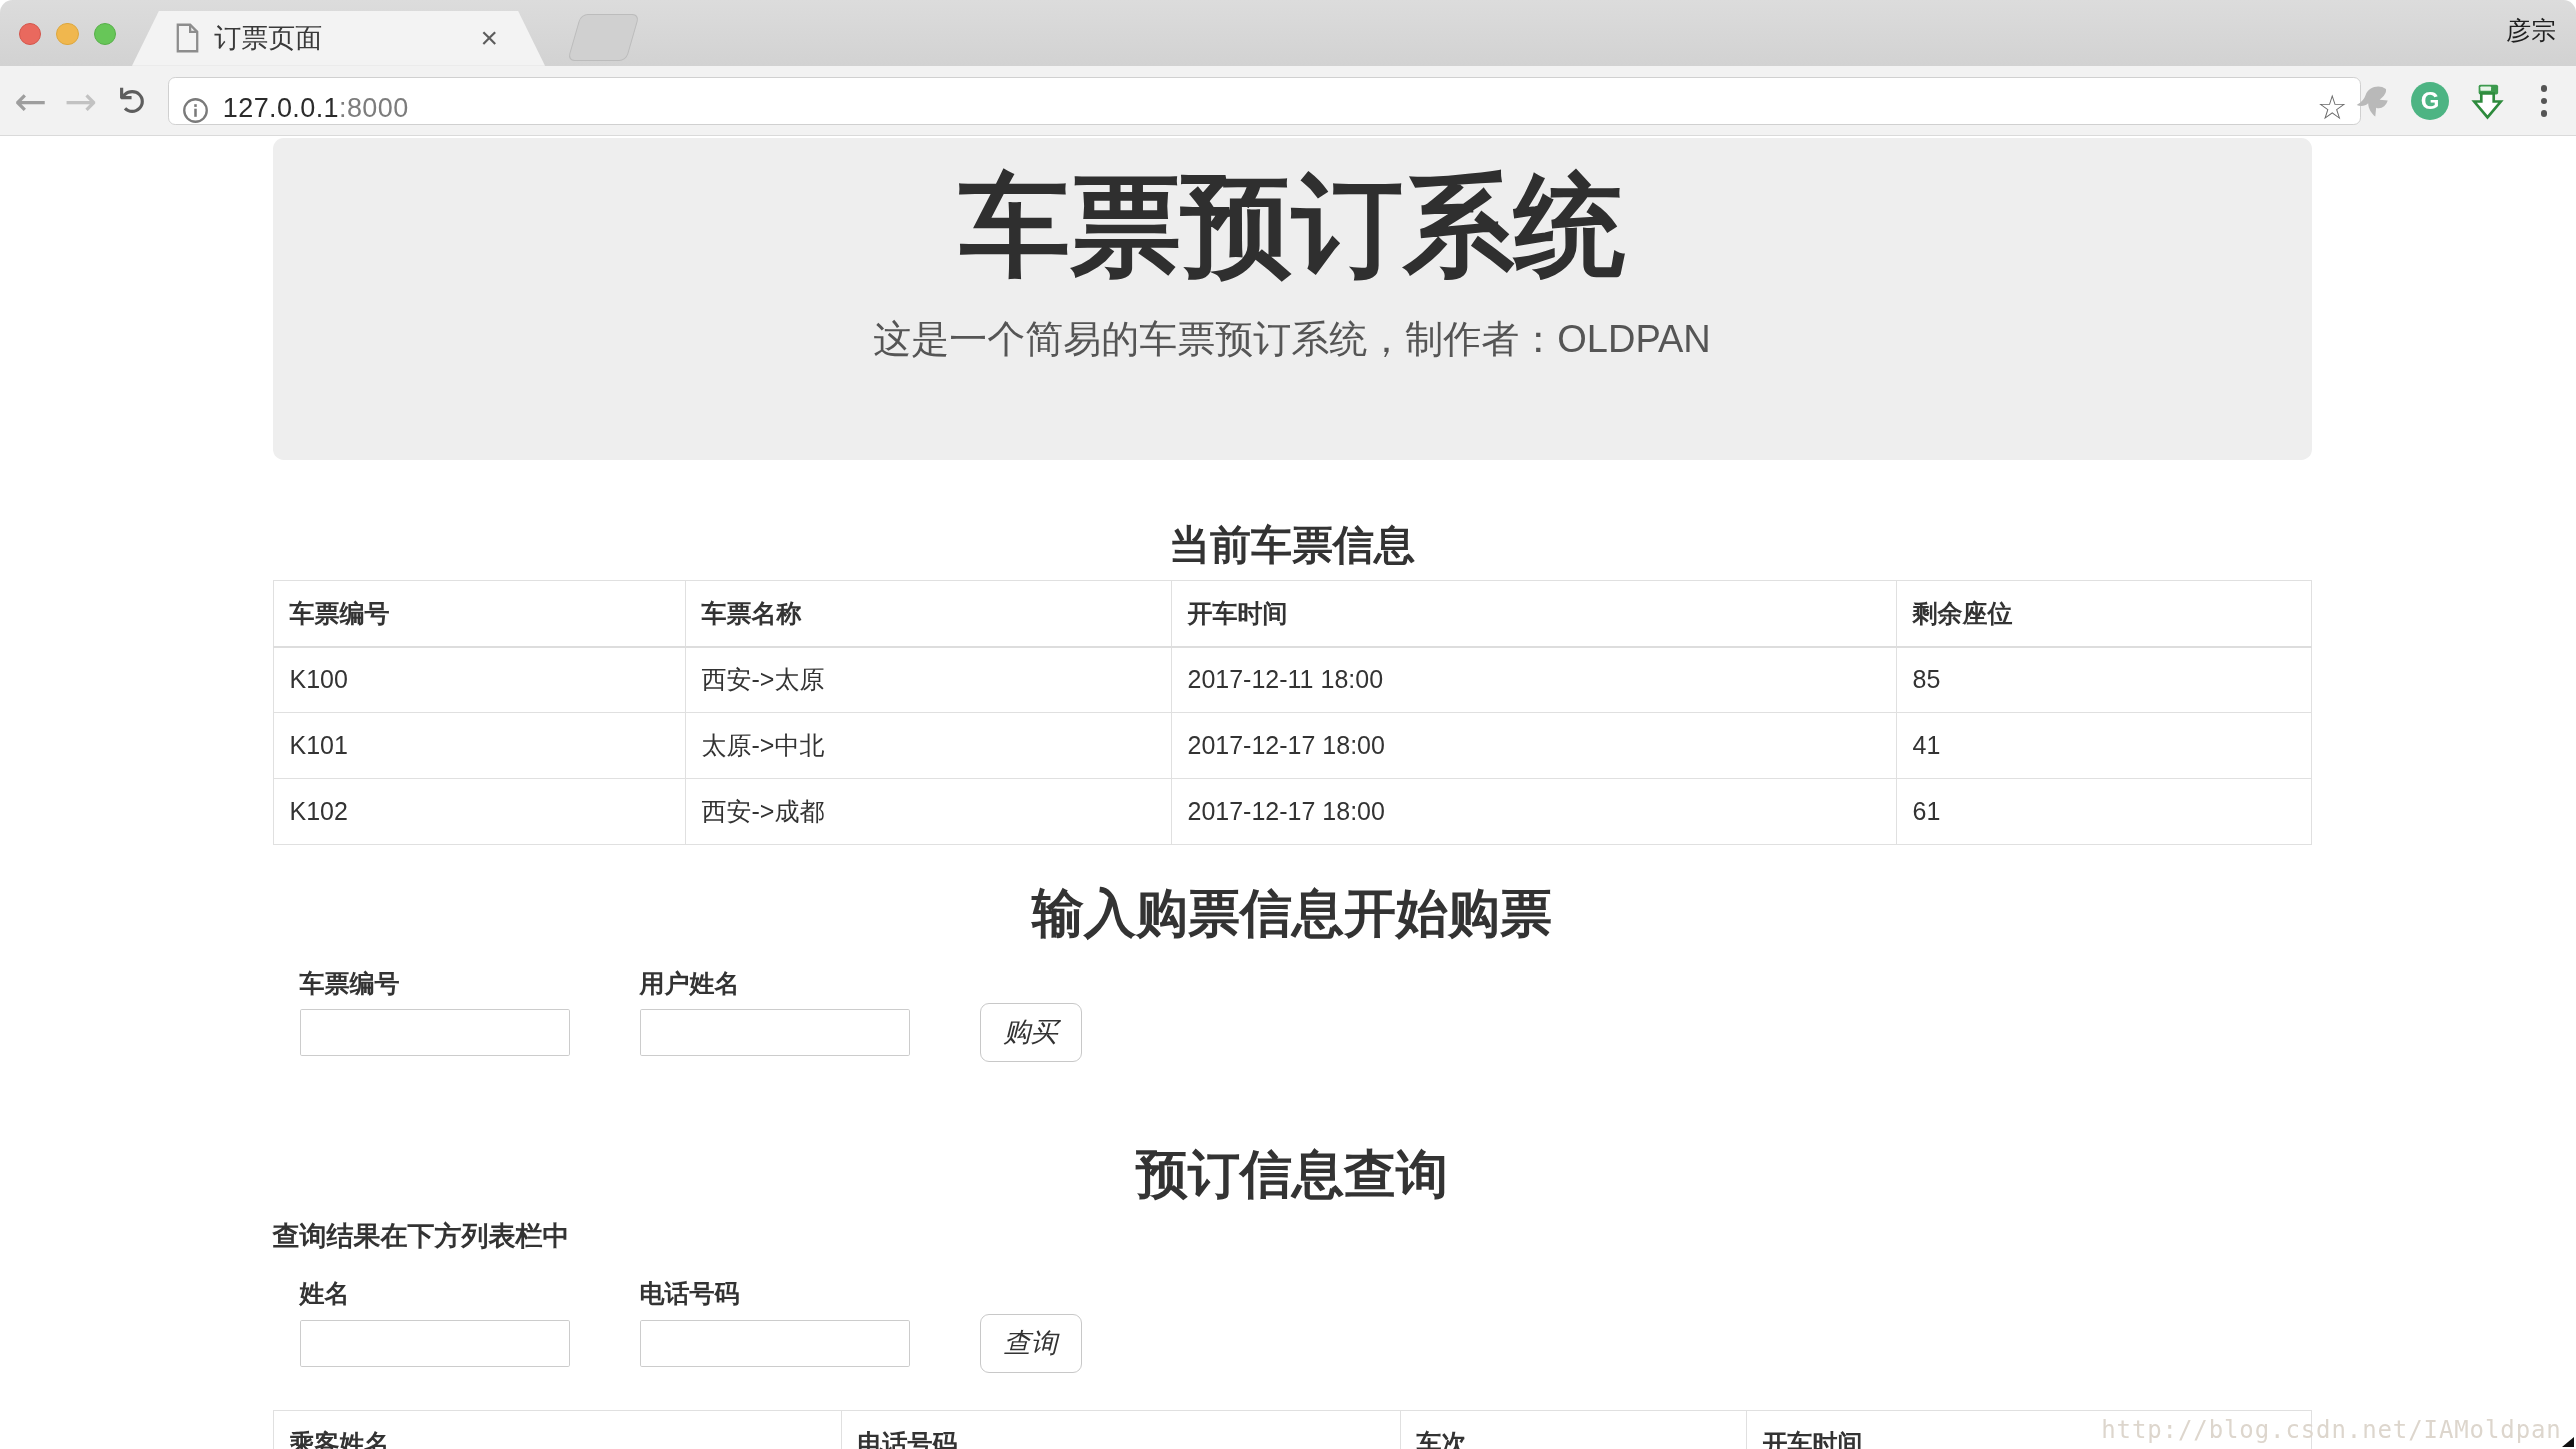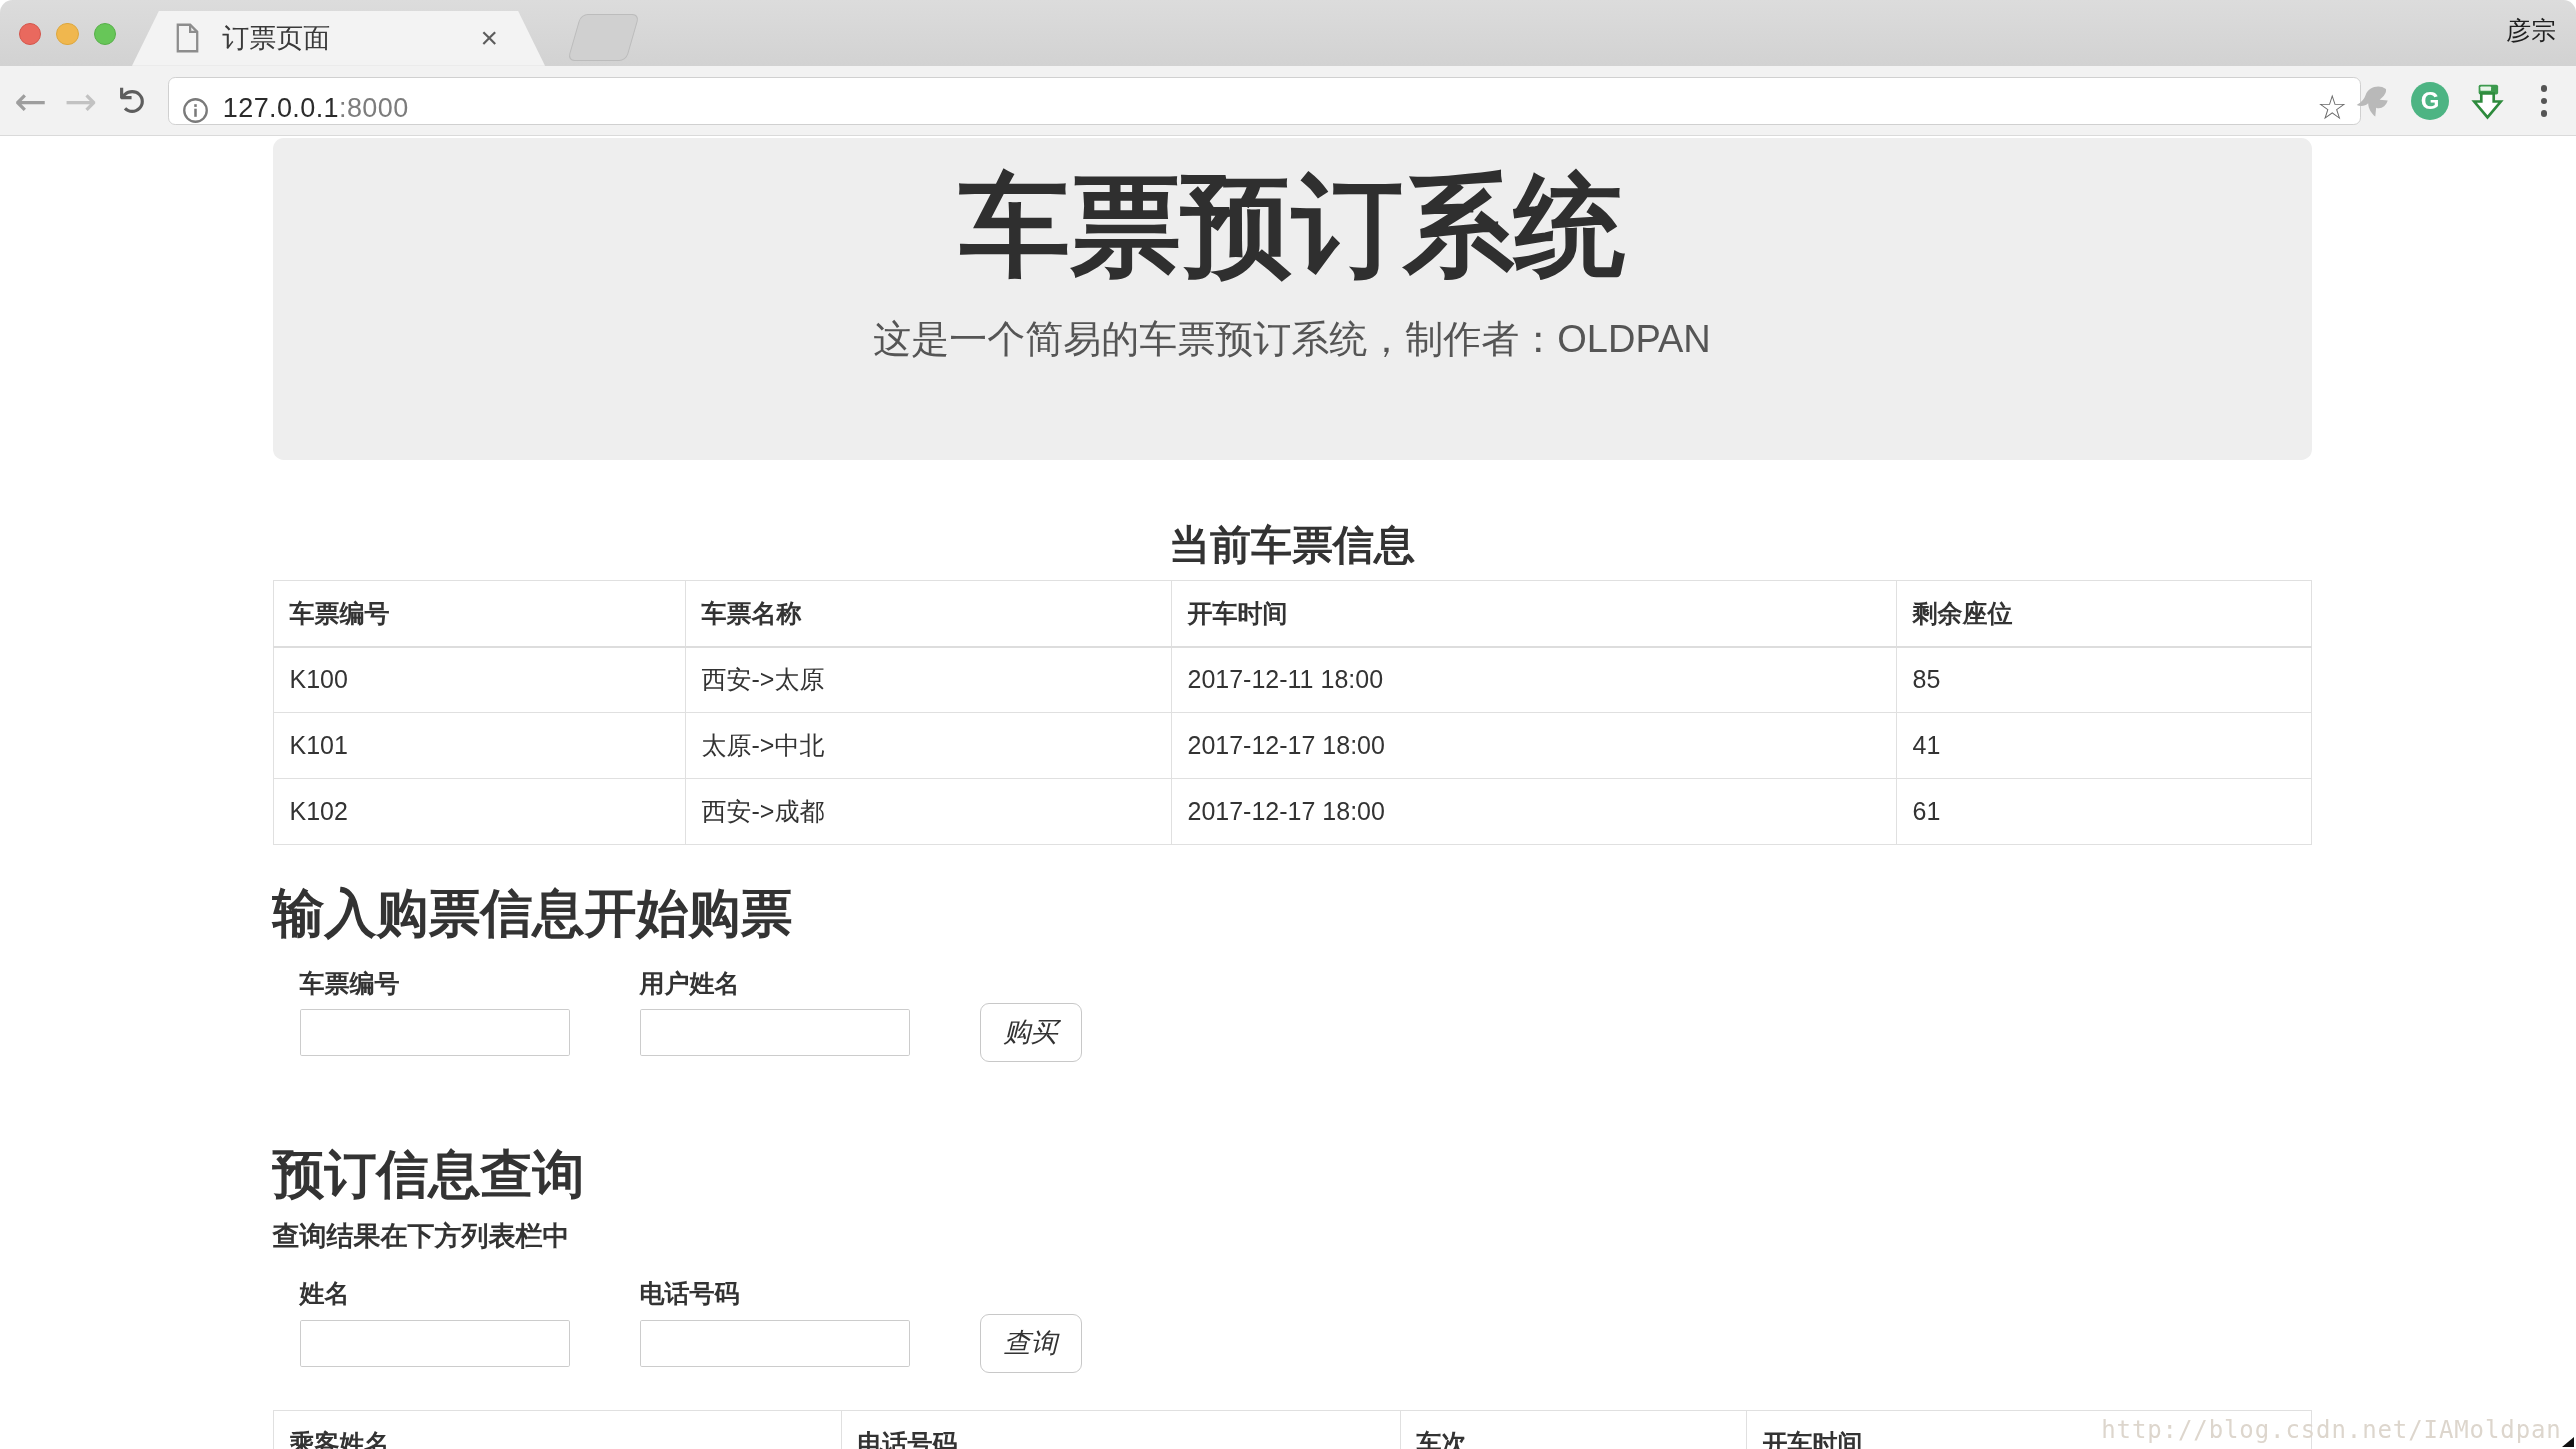--- a/index.html
+++ b/index.html
@@ -17,21 +17,21 @@
   .lights { position:absolute; left:19px; top:23px; display:flex; gap:15px; }
   .light { width:22.4px; height:22.4px; border-radius:50%; }
   .light.red    { background:#e9695e; border:0.9px solid #d4564c; }
   .light.yellow { background:#f0b74e; border:0.9px solid #dda73e; }
   .light.green  { background:#67c658; border:0.9px solid #58b04a; }
 
   .tab {
     position:absolute; left:132px; top:10.7px; width:413px; height:55px;
     background:#f3f3f3;
     clip-path:polygon(0 100%, 27px 0, calc(100% - 27px) 0, 100% 100%);
-    display:flex; align-items:center; padding-left:43px;gap:8px;
+    display:flex; align-items:center; padding-left:43px;
   }
   .favicon { width:25px; height:30px; flex:0 0 auto; }
   .tab-title { margin-left:14.3px; font-size:27px; color:#3a3a3a; white-space:nowrap; }
   .tab-close { margin-left:auto; margin-right:47px; font-size:30px; color:#5c5c5c; line-height:1; cursor:default; }
 
   .newtab-button {
     position:absolute; left:574px; top:14.3px; width:59px; height:47px;
     background:#d0d0d0; border:1.8px solid #bcbcbc; border-radius:7.2px;
     transform:skewX(-16deg);
   }
@@ -64,21 +64,21 @@
 
   
   .page { position:absolute; top:138px; left:0; right:0; height:1311px; background:#fff; overflow:hidden;margin-left:8px; }
   .container { width:2039px; margin:0 auto; }
 
   .jumbotron { background:#eeeeee; border-radius:10.7px; height:322px; text-align:center; padding-top:25px; }
   .jumbo-title { font-size:111px; font-weight:bold; color:#2f2f2f; margin:0; line-height:1.15; }
   .jumbo-sub { font-size:38px; color:#555; margin-top:23px; }
 
   .section-heading-sm { text-align:center; font-size:41px; font-weight:bold; margin-top:59px; line-height:52px; }
-  .section-heading-lg { font-size:52px; font-weight:bold; margin-top:36px; line-height:64px; }
+  .section-heading-lg { text-align:center; font-size:52px; font-weight:bold; margin-top:36px; line-height:64px; }
   .section-subheading { text-align:left; font-size:27px; font-weight:bold; margin-top:14.3px; line-height:32px; }
 
   table { border-collapse:collapse; width:2039px; table-layout:fixed; }
   .tickets-table { margin-top:9px; }
   .results-table { margin-top:43px; }
   th, td { border:1.8px solid #e0e0e0; height:66px; padding:0 16px; font-size:25px; text-align:left; vertical-align:middle; color:#333; }
   th { font-weight:bold; border-bottom:2.7px solid #ddd; }
 
   .form-row { display:flex; align-items:flex-end; padding-left:27px; margin-top:21.5px; }
   .form-row.query { margin-top:25px; }

